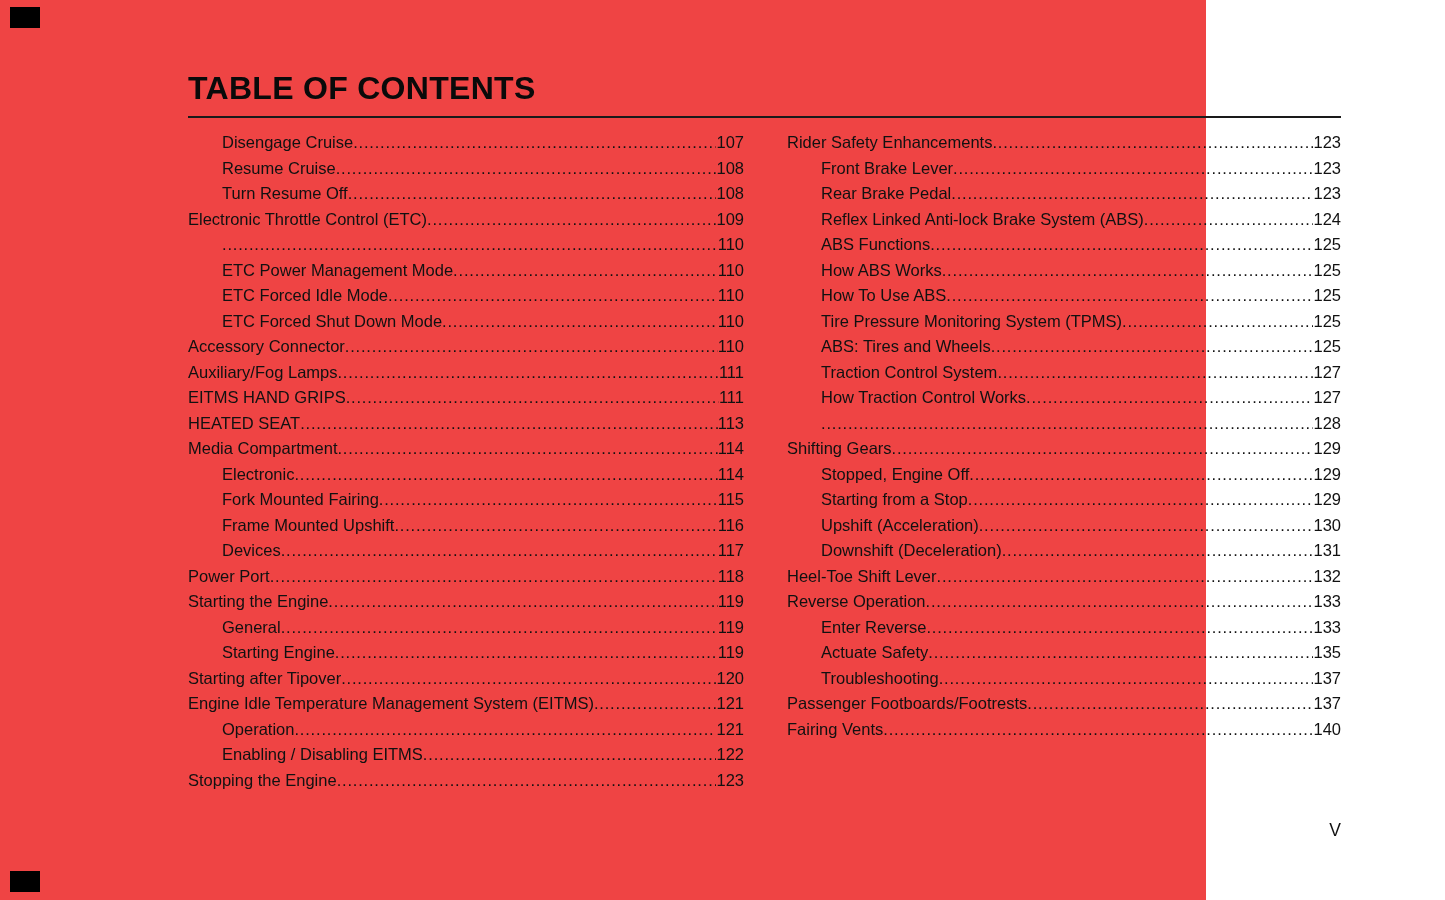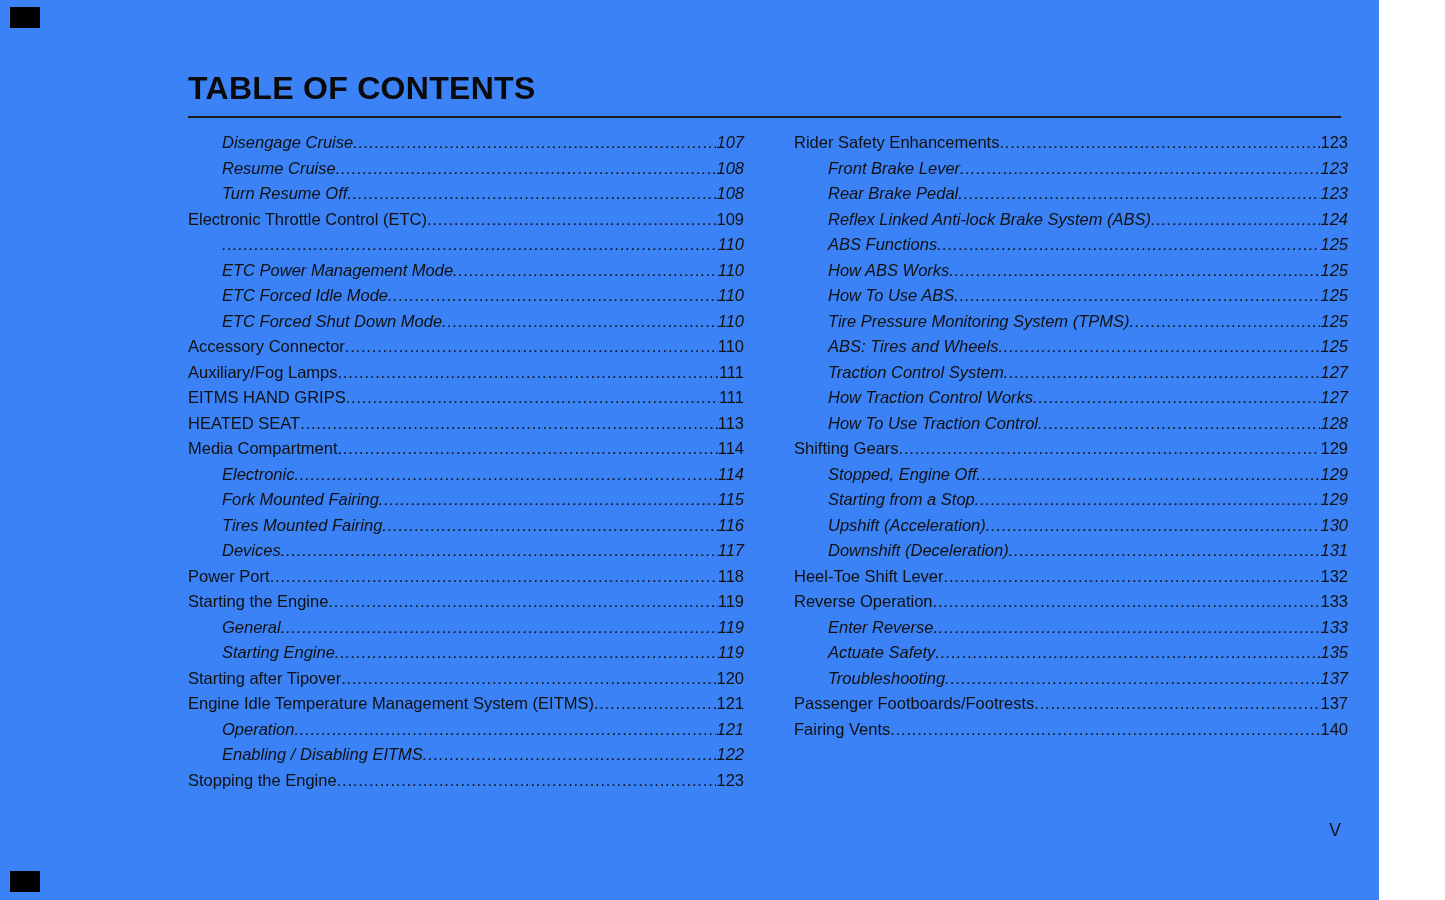--- a/index.html
+++ b/index.html
@@ -4,21 +4,21 @@
 <style>
   * { box-sizing: border-box; }
   html, body { margin: 0; padding: 0; }
   body {
     width: 1445px; height: 900px;
     background: #ffffff;
     font-family: "Liberation Sans", "DejaVu Sans", sans-serif;
     color: #111111;
     overflow: hidden;
   }
-  .sheet { position: relative; width: 1379px; height: 900px; background: #3b82f6; padding-left: 39px; }
+  .sheet { position: relative; width: 1206px; height: 900px; background: #ef4444; padding-left: 39px; }
 
   .scan-mark { position: absolute; background: #000000; }
   .scan-mark.tl { left: 10px; top: 7px;   width: 30px; height: 21px; }
   .scan-mark.bl { left: 10px; top: 871px; width: 30px; height: 21px; }
 
   .title {
     position: absolute; left: 188px; top: 70px;
     font-size: 32px; font-weight: 700; letter-spacing: 0.3px;
     color: #0a0a0a; white-space: nowrap;
   }
@@ -26,29 +26,29 @@
     position: absolute; left: 188px; top: 116px;
     width: 1153px; height: 2px; background: #1a1a1a;
   }
 
   .columns {
     position: absolute; left: 188px; top: 130px; width: 1153px;
     display: flex;
   }
   .col { display: flex; flex-direction: column; }
   .col-left  { width: 556px; margin-right: 43px; }
-  .col-right { width: 554px; margin-left: 7px; }
+  .col-right { width: 554px; }
 
   .toc-row {
     display: flex;
     font-size: 16.5px;
     line-height: 25.5px;
     color: #111111;
   }
-  .toc-row.indent-1 { padding-left: 34px; font-style: italic; }
+  .toc-row.indent-1 { padding-left: 34px; }
   .toc-label { flex: 0 0 auto; white-space: nowrap; }
   .toc-dots  { flex: 1 1 auto; min-width: 0; overflow: hidden; white-space: nowrap; }
   .toc-dots::before {
     letter-spacing: 0.8px;
     content: "..........................................................................................................................................................................";
   }
   .toc-page  { flex: 0 0 auto; white-space: nowrap; }
 
   .footer-page {
     position: absolute; left: 188px; top: 820px; width: 1153px;
@@ -136,21 +136,21 @@
     <span class="toc-label">Electronic</span>
     <span class="toc-dots"></span>
     <span class="toc-page">114</span>
   </div>
         <div class="toc-row indent-1">
     <span class="toc-label">Fork Mounted Fairing</span>
     <span class="toc-dots"></span>
     <span class="toc-page">115</span>
   </div>
         <div class="toc-row indent-1">
-    <span class="toc-label">Tires Mounted Fairing</span>
+    <span class="toc-label">Frame Mounted Upshift</span>
     <span class="toc-dots"></span>
     <span class="toc-page">116</span>
   </div>
         <div class="toc-row indent-1">
     <span class="toc-label">Devices</span>
     <span class="toc-dots"></span>
     <span class="toc-page">117</span>
   </div>
         <div class="toc-row indent-0">
     <span class="toc-label">Power Port</span>
@@ -248,21 +248,20 @@
     <span class="toc-label">Traction Control System</span>
     <span class="toc-dots"></span>
     <span class="toc-page">127</span>
   </div>
         <div class="toc-row indent-1">
     <span class="toc-label">How Traction Control Works</span>
     <span class="toc-dots"></span>
     <span class="toc-page">127</span>
   </div>
         <div class="toc-row indent-1">
-    <span class="toc-label">How To Use Traction Control</span>
     <span class="toc-dots"></span>
     <span class="toc-page">128</span>
   </div>
         <div class="toc-row indent-0">
     <span class="toc-label">Shifting Gears</span>
     <span class="toc-dots"></span>
     <span class="toc-page">129</span>
   </div>
         <div class="toc-row indent-1">
     <span class="toc-label">Stopped, Engine Off</span>

